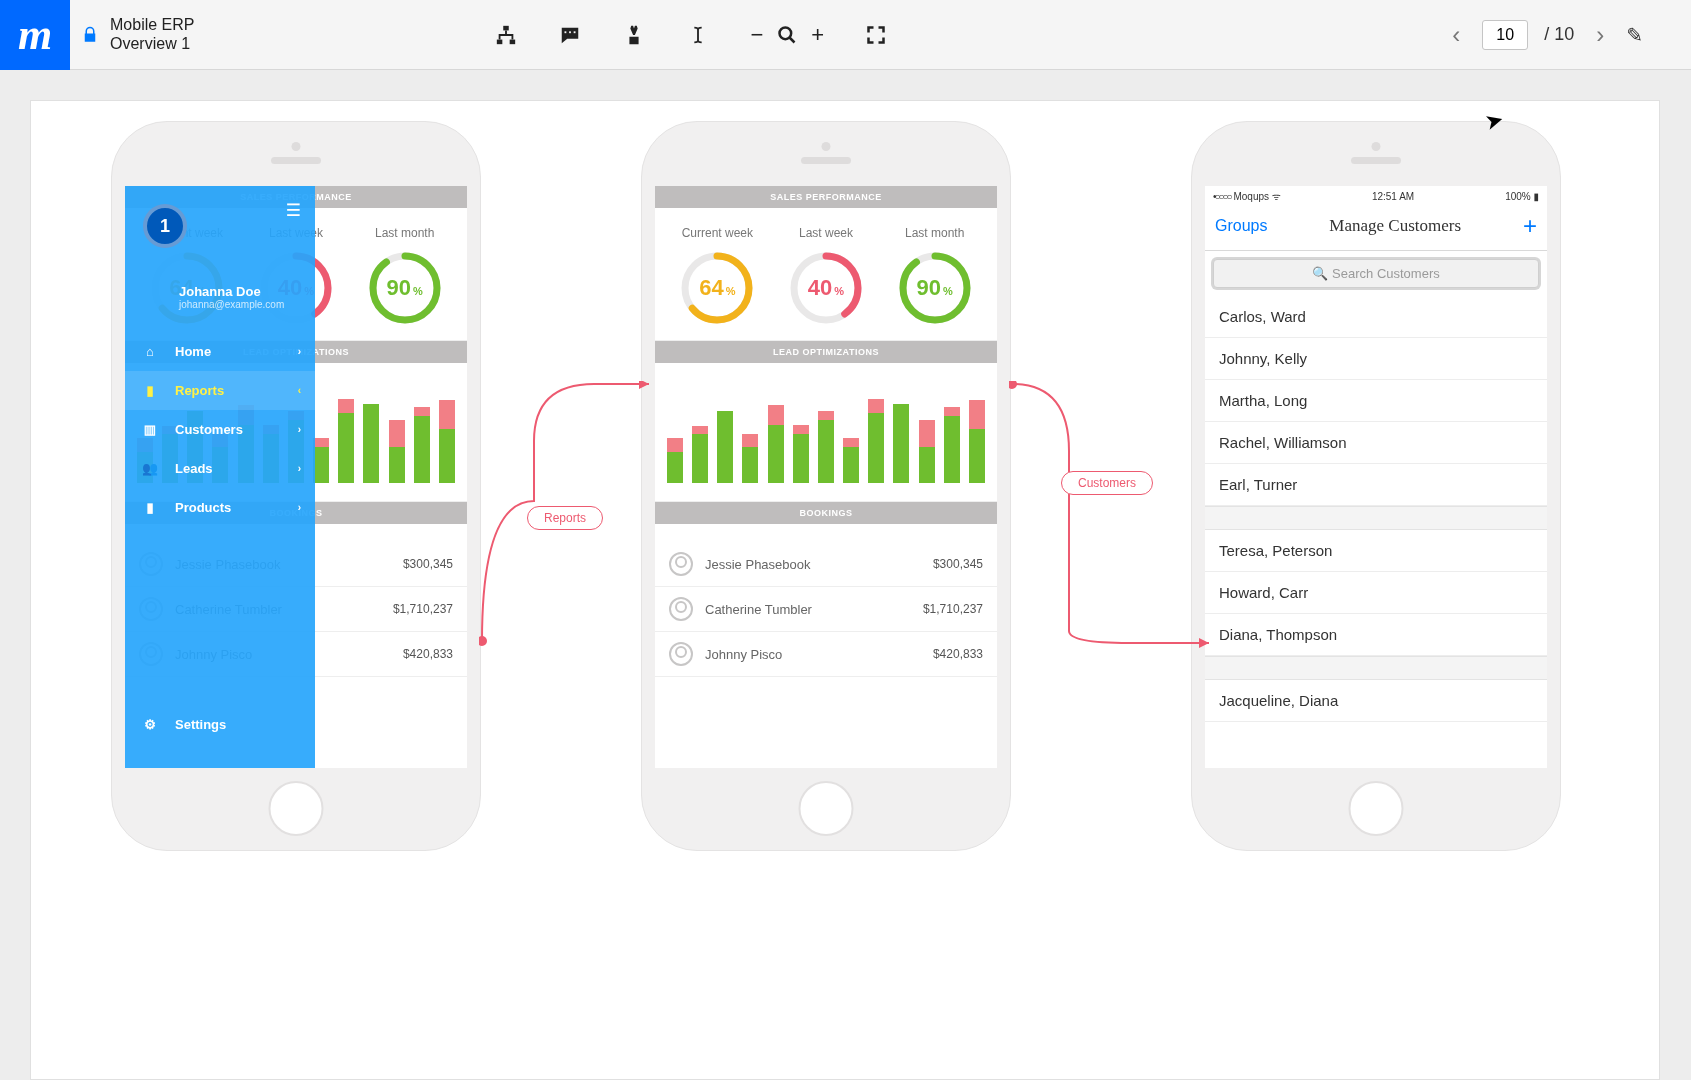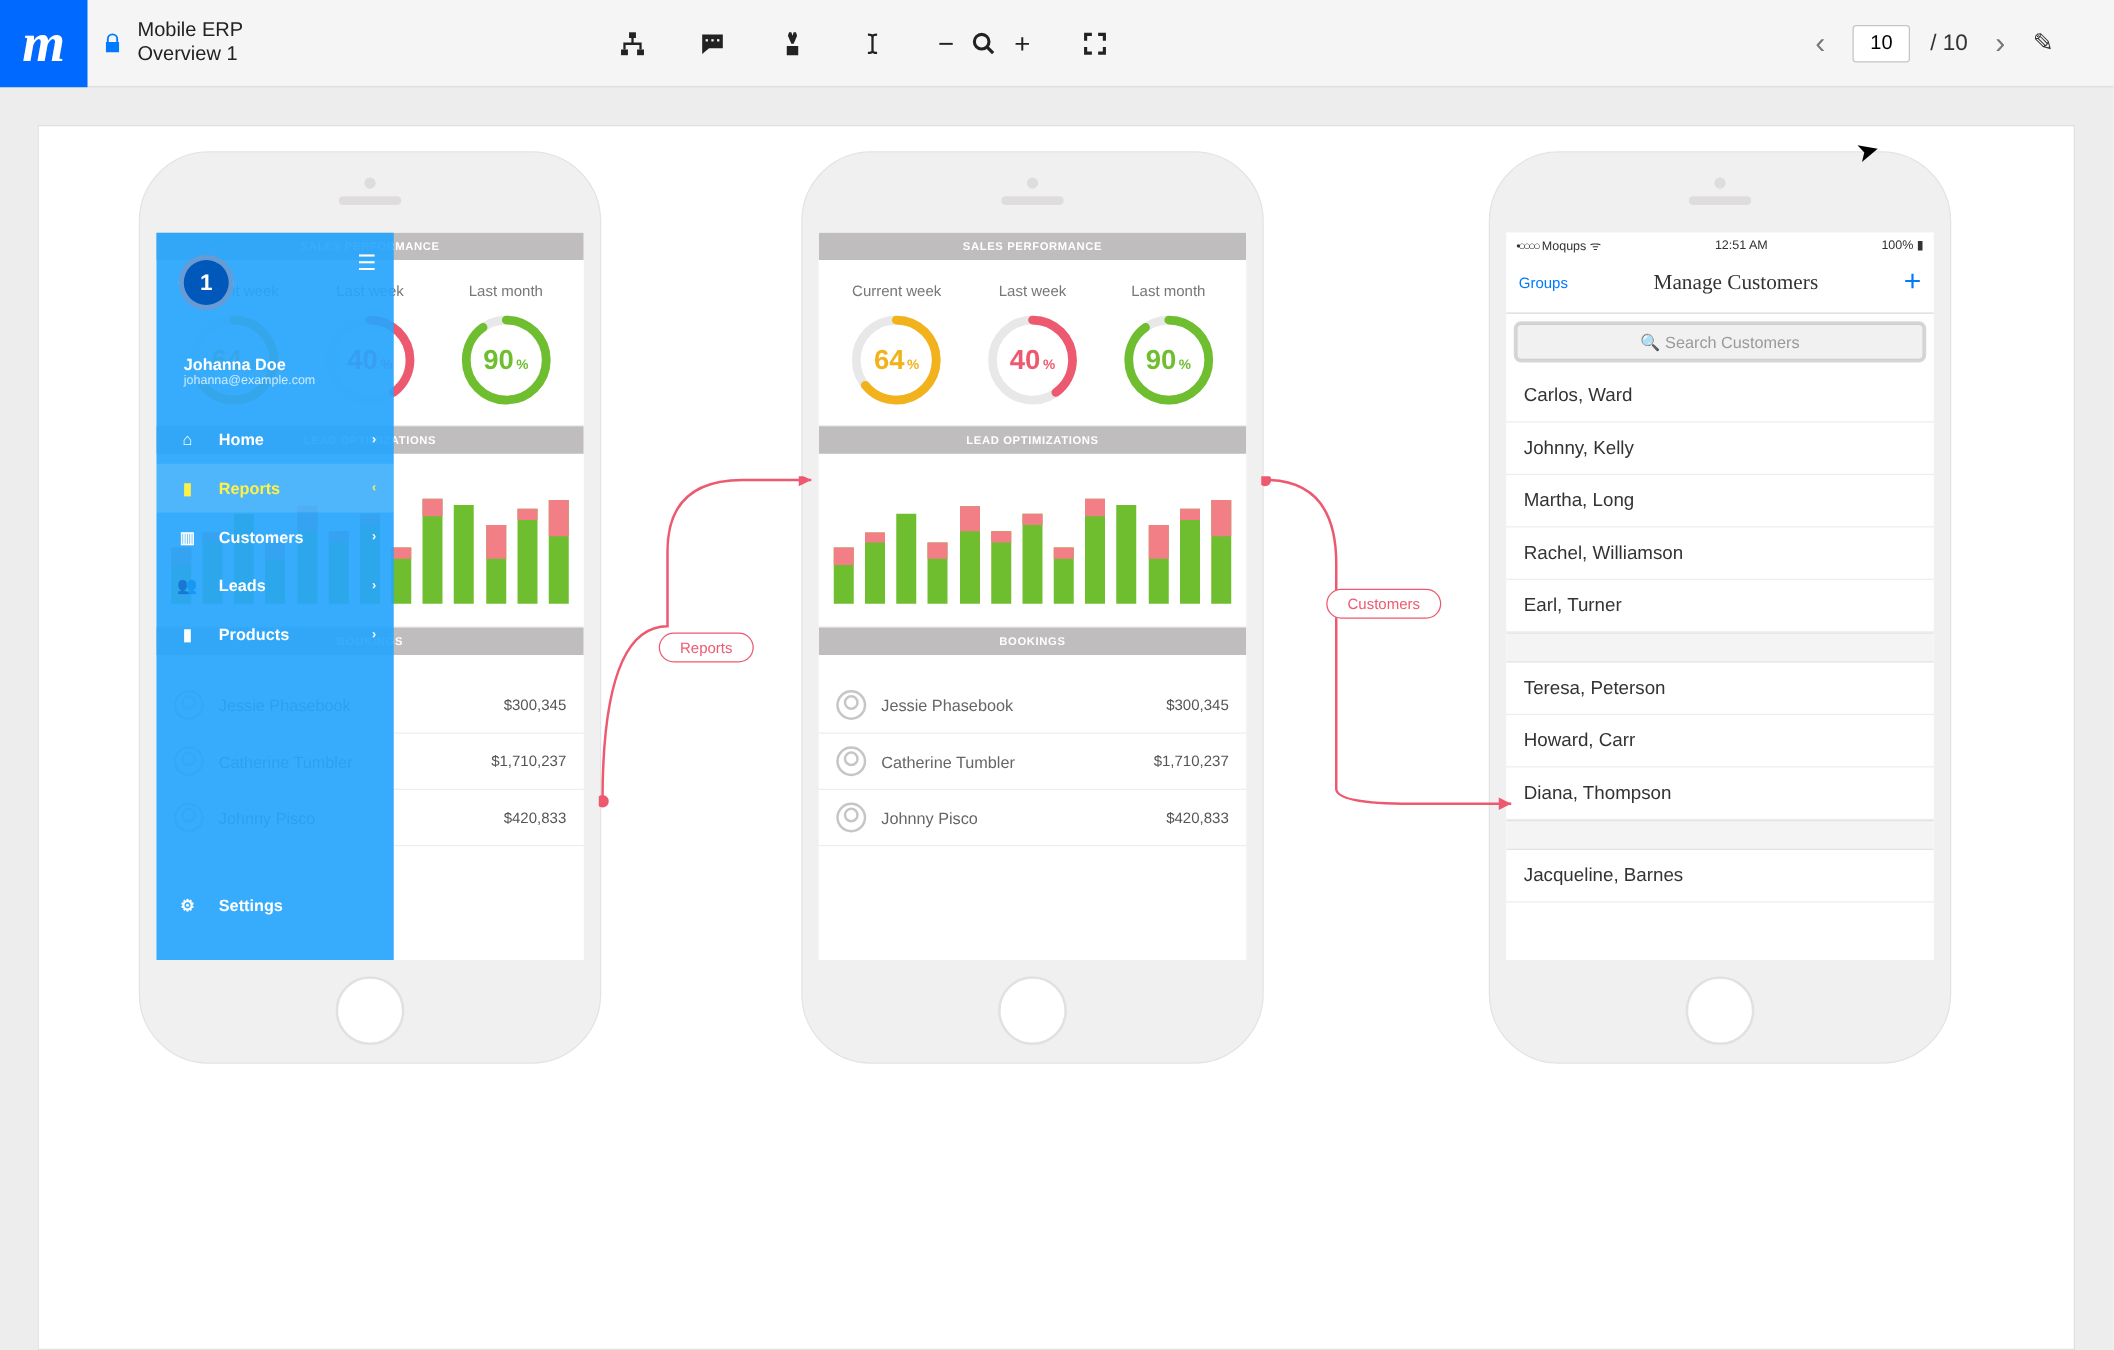--- a/index.html
+++ b/index.html
@@ -48,37 +48,37 @@
   .boook { display:flex; align-items:center; padding:10px 14px; border-bottom:1px solid #eee; }
   .boook .avatar { width:24px; height:24px; border-radius:50%; border:2px solid #c7c6c6; margin-right:12px; display:flex; align-items:center; justify-content:center; }
   .boook .avatar::before{content:"";width:8px;height:8px;border-radius:50%;border:2px solid #c7c6c6;margin-top:-4px;}
   .boook .name { flex:1; font-size:13px; color:#666; }
   .boook .amount { font-size:12px; color:#555; }
 
   
   .drawer { position:absolute; top:0; left:0; bottom:0; width:190px; background:rgba(38,165,252,0.92); color:#fff; }
   .drawer .hb { position:absolute; top:14px; right:14px; color:#fff; font-size:17px; }
   .badge-num { width:44px; height:44px; border-radius:50%; background:#0059ba; display:flex; align-items:center; justify-content:center; margin:18px 0 0 18px; border:4px solid rgba(255,255,255,.4); color:#fff; font-weight:700; font-size:18px; }
-  .user-block { padding:36px 0 22px 22px; font-size:13px; }
+  .user-block { padding:36px 0 22px 22px; font-size:13px;margin-left:32px; }
   .user-block .uname { font-weight:600; }
   .user-block .uemail { opacity:.75; font-size:10px; }
   .nav-item { display:flex; align-items:center; padding:12px 14px; font-size:13px; position:relative; font-weight:600; }
   .nav-item.active { background:rgba(255,255,255,0.13); color:#fff145; }
   .nav-item .ic { width:22px; text-align:center; margin-right:14px; }
   .nav-item .chv { position:absolute; right:14px; font-size:10px; }
   .settings { position:absolute; bottom:24px; left:0; right:0; }
 
   
   .flowlink { position:absolute; pointer-events:none; }
   .flowlbl { position:absolute; background:#fff; border:1px solid #ed5a70; border-radius:14px; color:#ed5a70; font-size:12px; padding:4px 16px; }
 
   
   .ios-bar { display:flex; align-items:center; justify-content:space-between; font-size:10px; padding:3px 8px; }
   .ios-title { display:flex; align-items:center; justify-content:space-between; padding:6px 10px 10px; border-bottom:1px solid #d9d9d9; }
-  .ios-title .grp { color:#007aff; font-size:12px; }
+  .ios-title .grp { color:#007aff; font-size:16px; }
   .ios-title .mt { font-size:17px; font-weight:400;font-family:Liberation Serif, serif; }
   .ios-title .plus { color:#007aff; font-size:24px; }
   .searchcell { margin:8px; background:#f1f1f1; border-radius:4px; padding:6px; text-align:center; font-size:13px; color:#9a9a9a; border:1px solid #cfcfcf; box-shadow:0 0 0 2px #d6d6d6; }
   .c-row { padding:12px 14px; font-size:15px; border-bottom:1px solid #ededed; }
   .c-gap { height:24px; background:#f4f4f4; border-top:1px solid #e3e3e3; border-bottom:1px solid #e3e3e3; }
 
   .cursor { position:absolute; left:1485px; top:38px; font-size:22px; color:#000; transform:rotate(-15deg); pointer-events:none; }
 
   svg { display:block; }
 </style>
@@ -427,21 +427,21 @@
             <div class="c-row">Carlos, Ward</div>
             <div class="c-row">Johnny, Kelly</div>
             <div class="c-row">Martha, Long</div>
             <div class="c-row">Rachel, Williamson</div>
             <div class="c-row">Earl, Turner</div>
             <div class="c-gap"></div>
             <div class="c-row">Teresa, Peterson</div>
             <div class="c-row">Howard, Carr</div>
             <div class="c-row">Diana, Thompson</div>
             <div class="c-gap"></div>
-            <div class="c-row">Jacqueline, Barnes</div>
+            <div class="c-row">Jacqueline, Diana</div>
           </div>
       </div>
     </div>
 
     <svg class="flowlink" style="left:448px; top:280px;" width="180" height="300">
       <path d="M3 260 Q3 120 55 120 L55 60 Q55 3 115 3 L170 3" fill="none" stroke="#ed5a70" stroke-width="2"></path>
       <circle cx="3" cy="260" r="5" fill="#ed5a70"></circle>
       <path d="M170 3 l-10 -5 v10 z" fill="#ed5a70"></path>
     </svg>
     <div class="flowlbl" style="left:496px; top:405px;">Reports</div>

